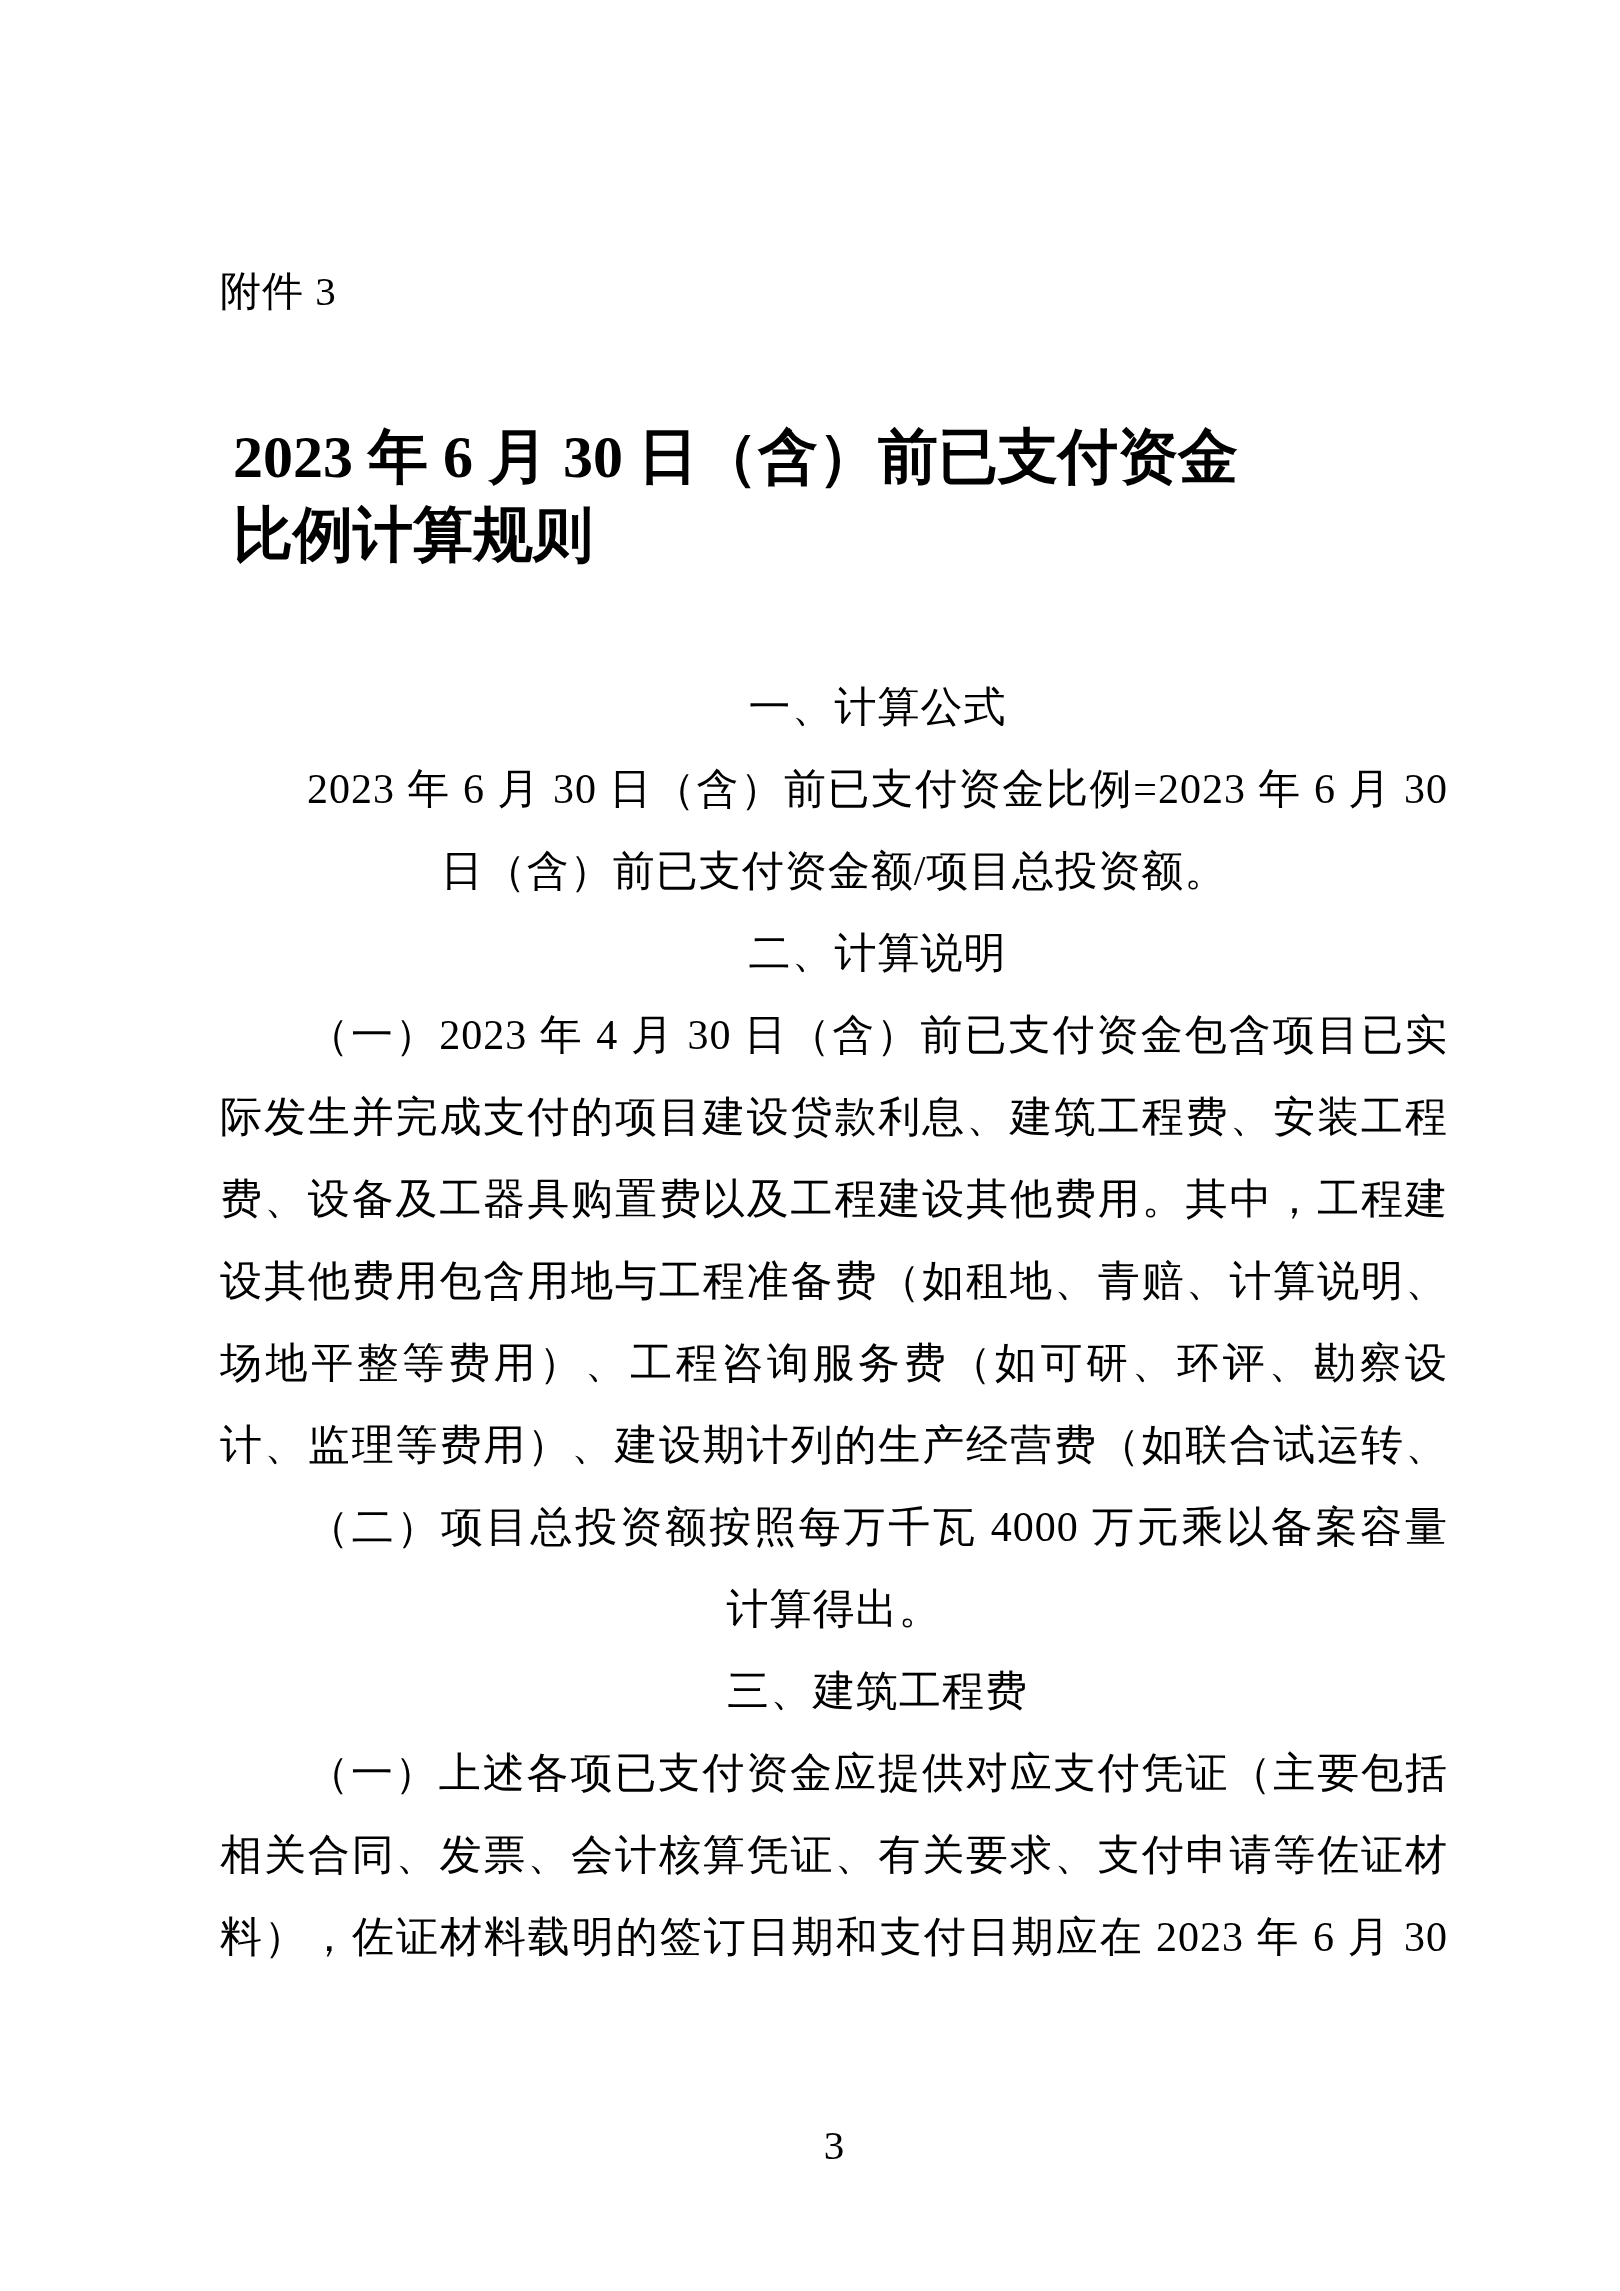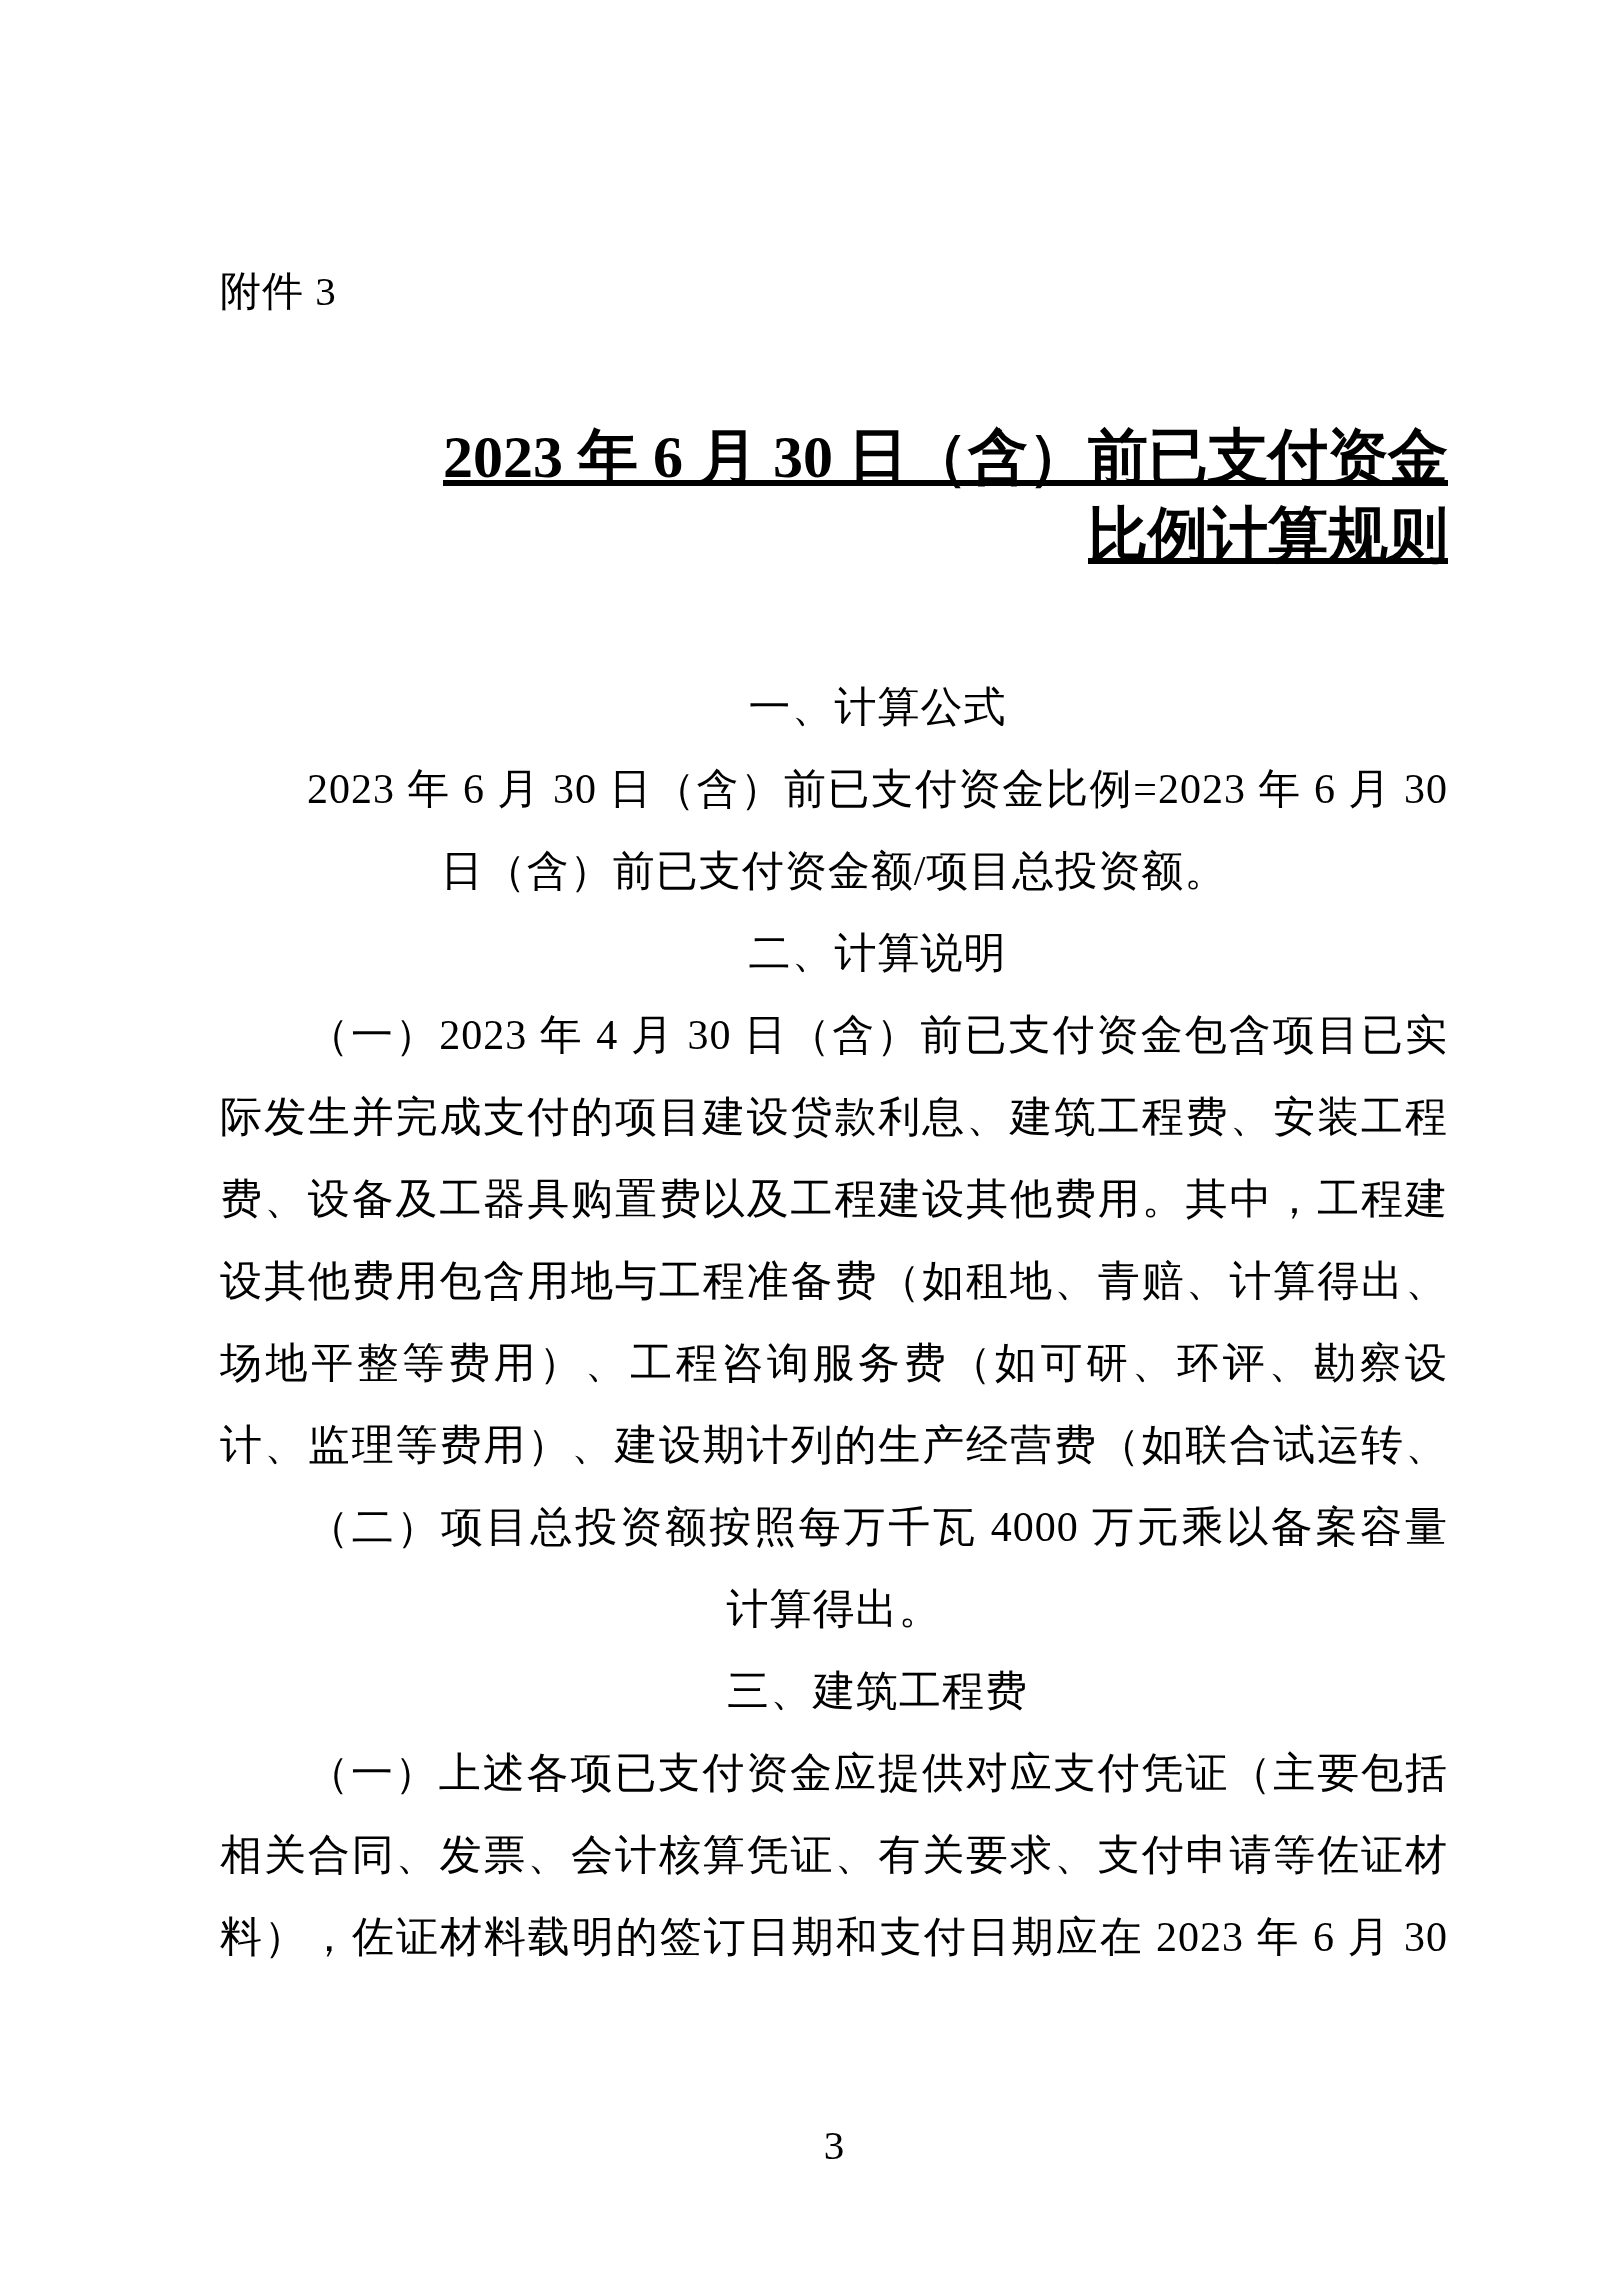--- a/index.html
+++ b/index.html
@@ -21,28 +21,27 @@
     position: absolute;
     left: 220px;
     top: 267px;
     font-size: 41px;
     line-height: 1.2;
     letter-spacing: 1px;
     text-align: center;
   }
   .title {
     position: absolute;
-    left: 220px;
+    left: 233px;
     top: 418px;
     width: 1228px;
-    text-align: right;
+    text-align: left;
     font-weight: bold;
     font-size: 60px;
     line-height: 78px;
-    text-decoration: underline;
   }
   .body {
     position: absolute;
     left: 220px;
     top: 666px;
     width: 1228px;
     font-size: 42px;
   }
   .line {
     height: 82px;
@@ -84,21 +83,21 @@
   </header>
 
   <main class="body">
     <div class="line indent">一、计算公式</div>
     <div class="line indent justify">2023 年 6 月 30 日（含）前已支付资金比例=2023 年 6 月 30</div>
     <div class="line">日（含）前已支付资金额/项目总投资额。</div>
     <div class="line indent">二、计算说明</div>
     <div class="line indent justify">（一）2023 年 4 月 30 日（含）前已支付资金包含项目已实</div>
     <div class="line justify">际发生并完成支付的项目建设贷款利息、建筑工程费、安装工程</div>
     <div class="line justify">费、设备及工器具购置费以及工程建设其他费用。其中，工程建</div>
-    <div class="line justify">设其他费用包含用地与工程准备费（如租地、青赔、计算得出、</div>
+    <div class="line justify">设其他费用包含用地与工程准备费（如租地、青赔、计算说明、</div>
     <div class="line justify">场地平整等费用）、工程咨询服务费（如可研、环评、勘察设</div>
     <div class="line justify">计、监理等费用）、建设期计列的生产经营费（如联合试运转、</div>
     <div class="line indent justify">（二）项目总投资额按照每万千瓦 4000 万元乘以备案容量</div>
     <div class="line">计算得出。</div>
     <div class="line indent">三、建筑工程费</div>
     <div class="line indent justify">（一）上述各项已支付资金应提供对应支付凭证（主要包括</div>
     <div class="line justify">相关合同、发票、会计核算凭证、有关要求、支付申请等佐证材</div>
     <div class="line justify">料），佐证材料载明的签订日期和支付日期应在 2023 年 6 月 30</div>
   </main>
 

